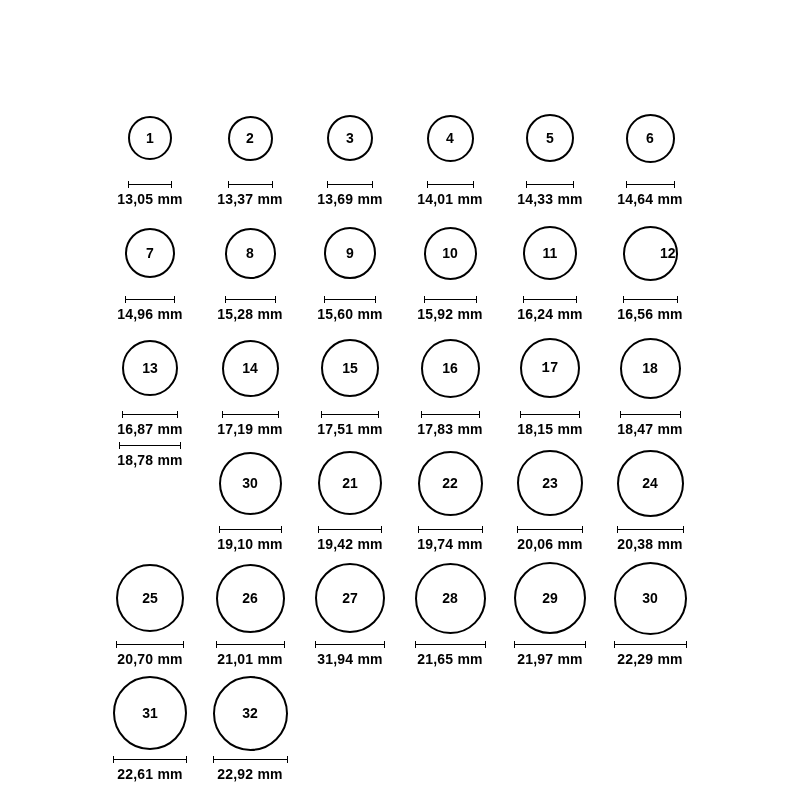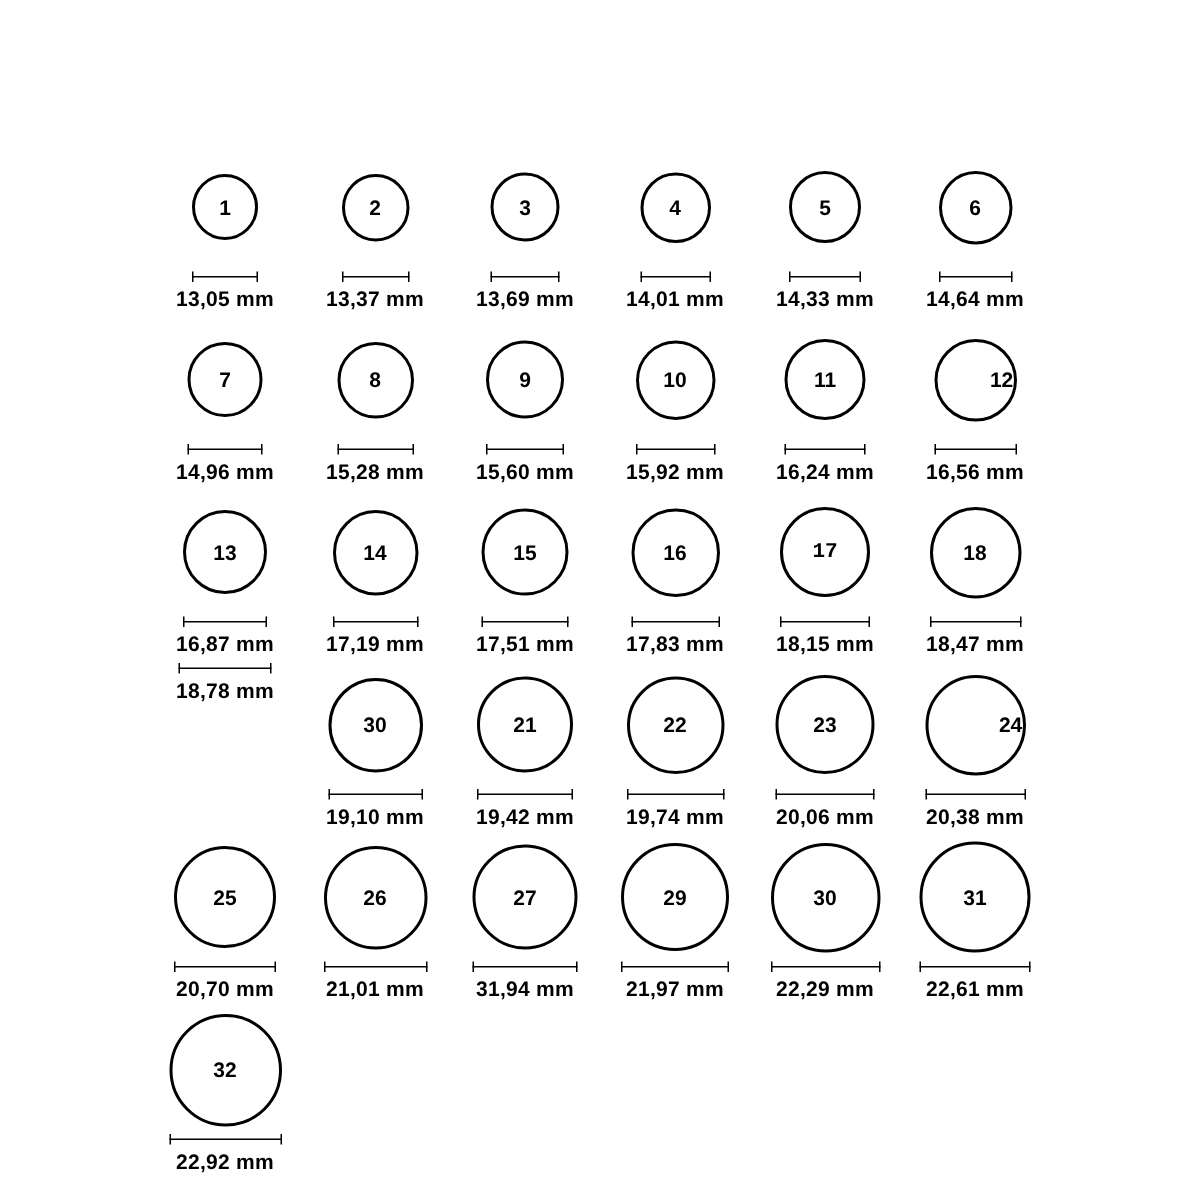--- a/index.html
+++ b/index.html
@@ -335,21 +335,21 @@
             <span class="ring-number">23</span>
           </div>
         </div>
         <div class="ring-measure">
           <div class="bar" style="width: 66px;"></div>
         </div>
         <div class="ring-label">20,06 mm</div>
       </div>
       <div class="ring-cell">
         <div class="ring-circle-wrap">
-          <div class="ring-circle" style="width: 67px; height: 67px; justify-content: flex-end;">
+          <div class="ring-circle" style="width: 67px; height: 67px;">
             <span class="ring-number">24</span>
           </div>
         </div>
         <div class="ring-measure">
           <div class="bar" style="width: 67px;"></div>
         </div>
         <div class="ring-label">20,38 mm</div>
       </div>
       <div class="ring-cell">
         <div class="ring-circle-wrap">
@@ -376,20 +376,31 @@
       <div class="ring-cell">
         <div class="ring-circle-wrap">
           <div class="ring-circle" style="width: 70px; height: 70px;">
             <span class="ring-number">27</span>
           </div>
         </div>
         <div class="ring-measure">
           <div class="bar" style="width: 70px;"></div>
         </div>
         <div class="ring-label">31,94 mm</div>
+      </div>
+      <div class="ring-cell">
+        <div class="ring-circle-wrap">
+          <div class="ring-circle" style="width: 71px; height: 71px;">
+            <span class="ring-number">28</span>
+          </div>
+        </div>
+        <div class="ring-measure">
+          <div class="bar" style="width: 71px;"></div>
+        </div>
+        <div class="ring-label">21,65 mm</div>
       </div>
       <div class="ring-cell">
         <div class="ring-circle-wrap">
           <div class="ring-circle" style="width: 72px; height: 72px;">
             <span class="ring-number">29</span>
           </div>
         </div>
         <div class="ring-measure">
           <div class="bar" style="width: 72px;"></div>
         </div>

